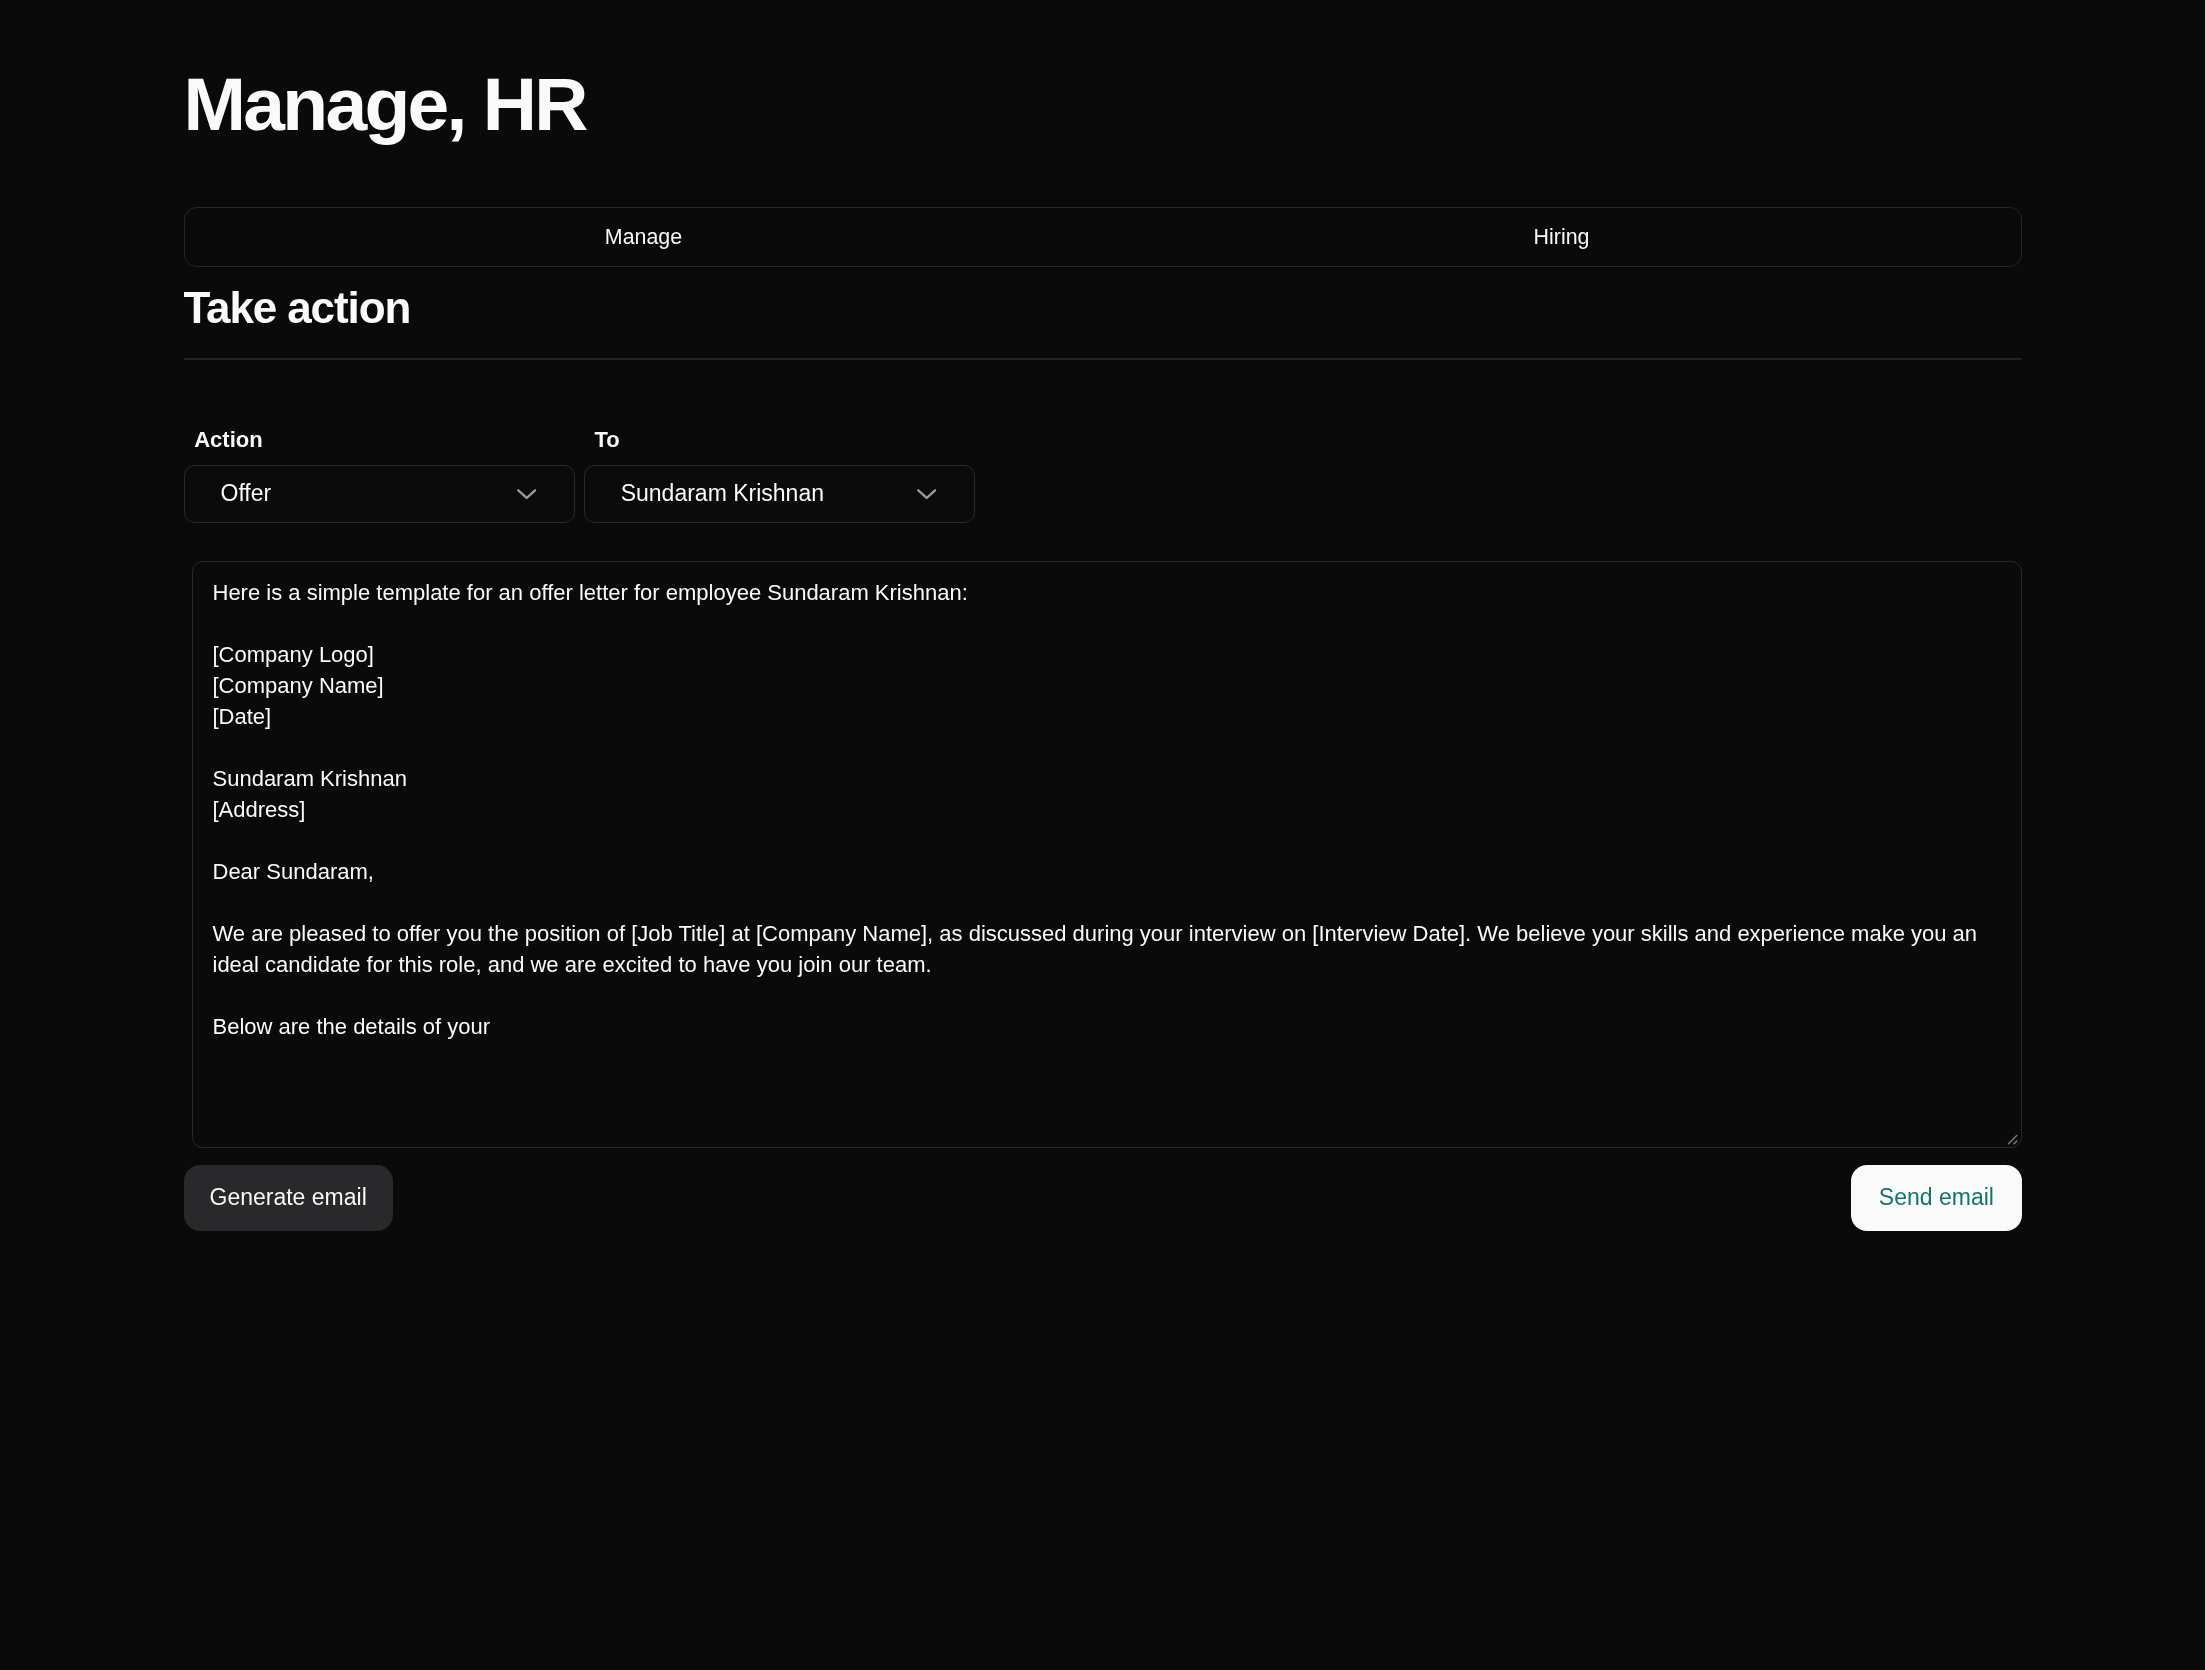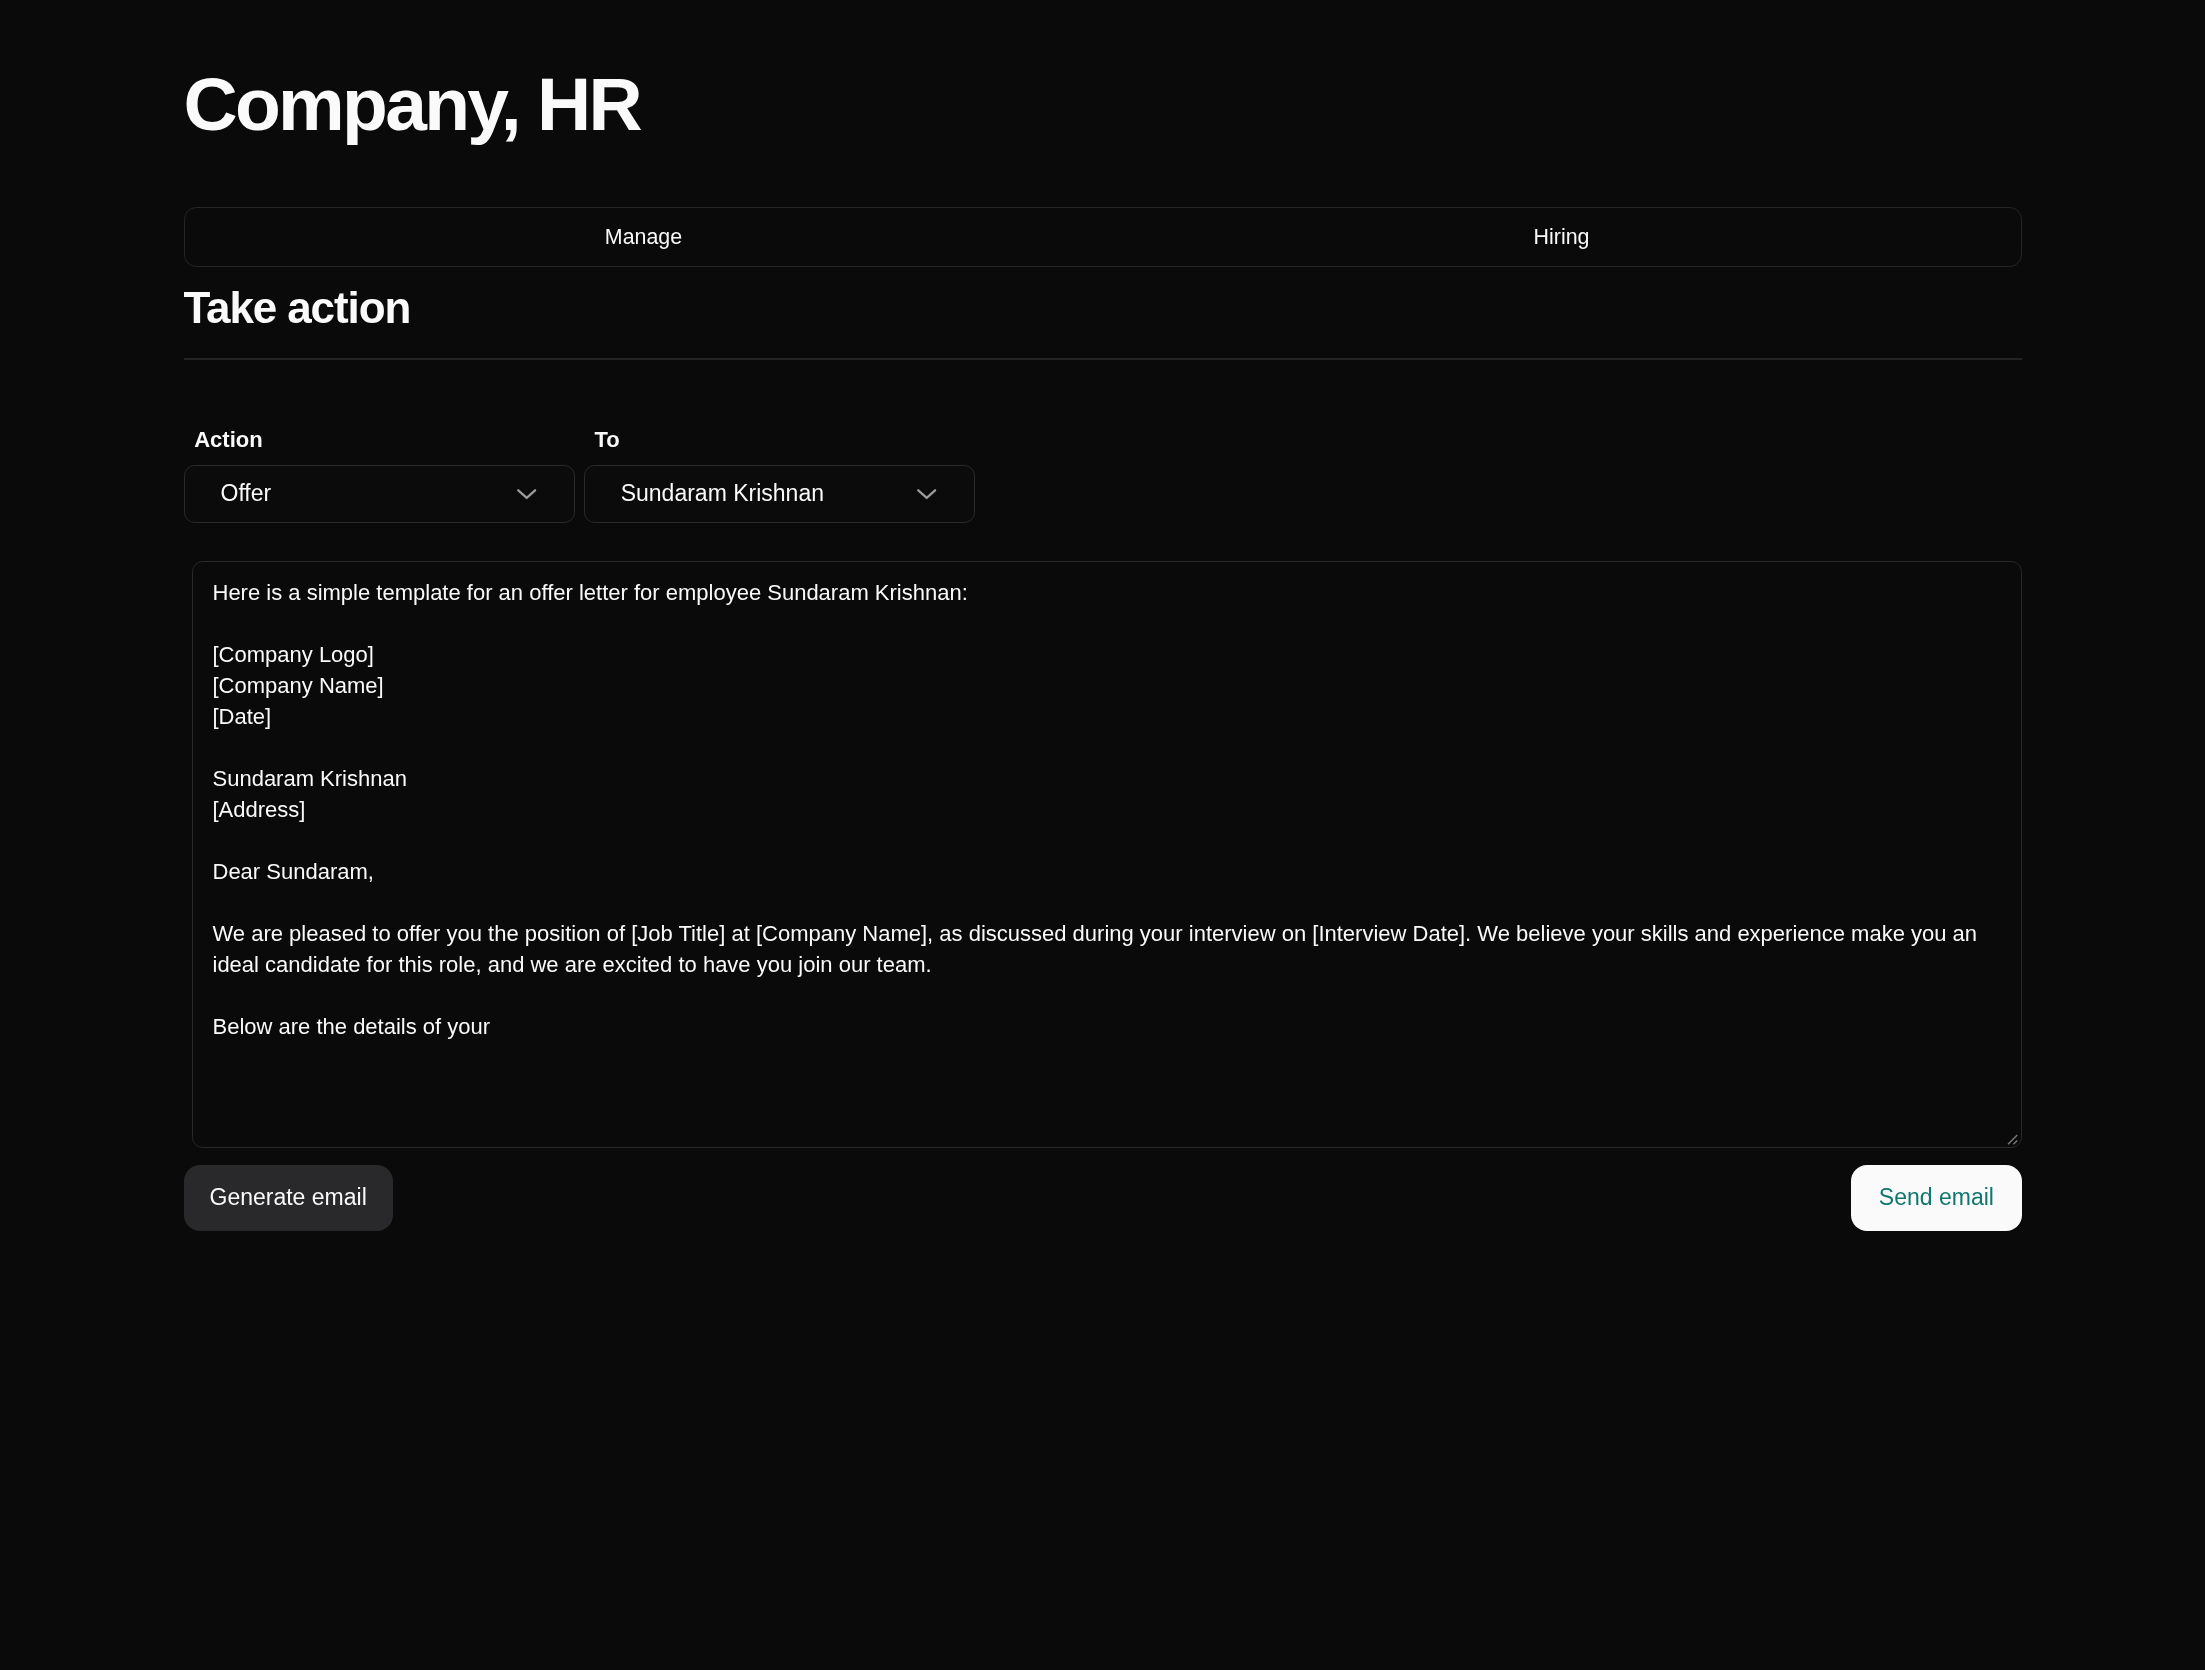--- a/index.html
+++ b/index.html
@@ -142,21 +142,21 @@
     background: #fafafa;
     color: #0f766e;
     padding: 0 27.6px;
   }
 </style>
 </head>
 <body>
 
 <div class="container">
 
-  <h1 class="page-title">Company, HR</h1>
+  <h1 class="page-title">Manage, HR</h1>
 
   <div class="top-nav">
     <button class="nav-item">Manage</button>
     <button class="nav-item">Hiring</button>
   </div>
 
   <h2 class="section-title">Take action</h2>
   <div class="divider"></div>
 
   <div class="form-row">

